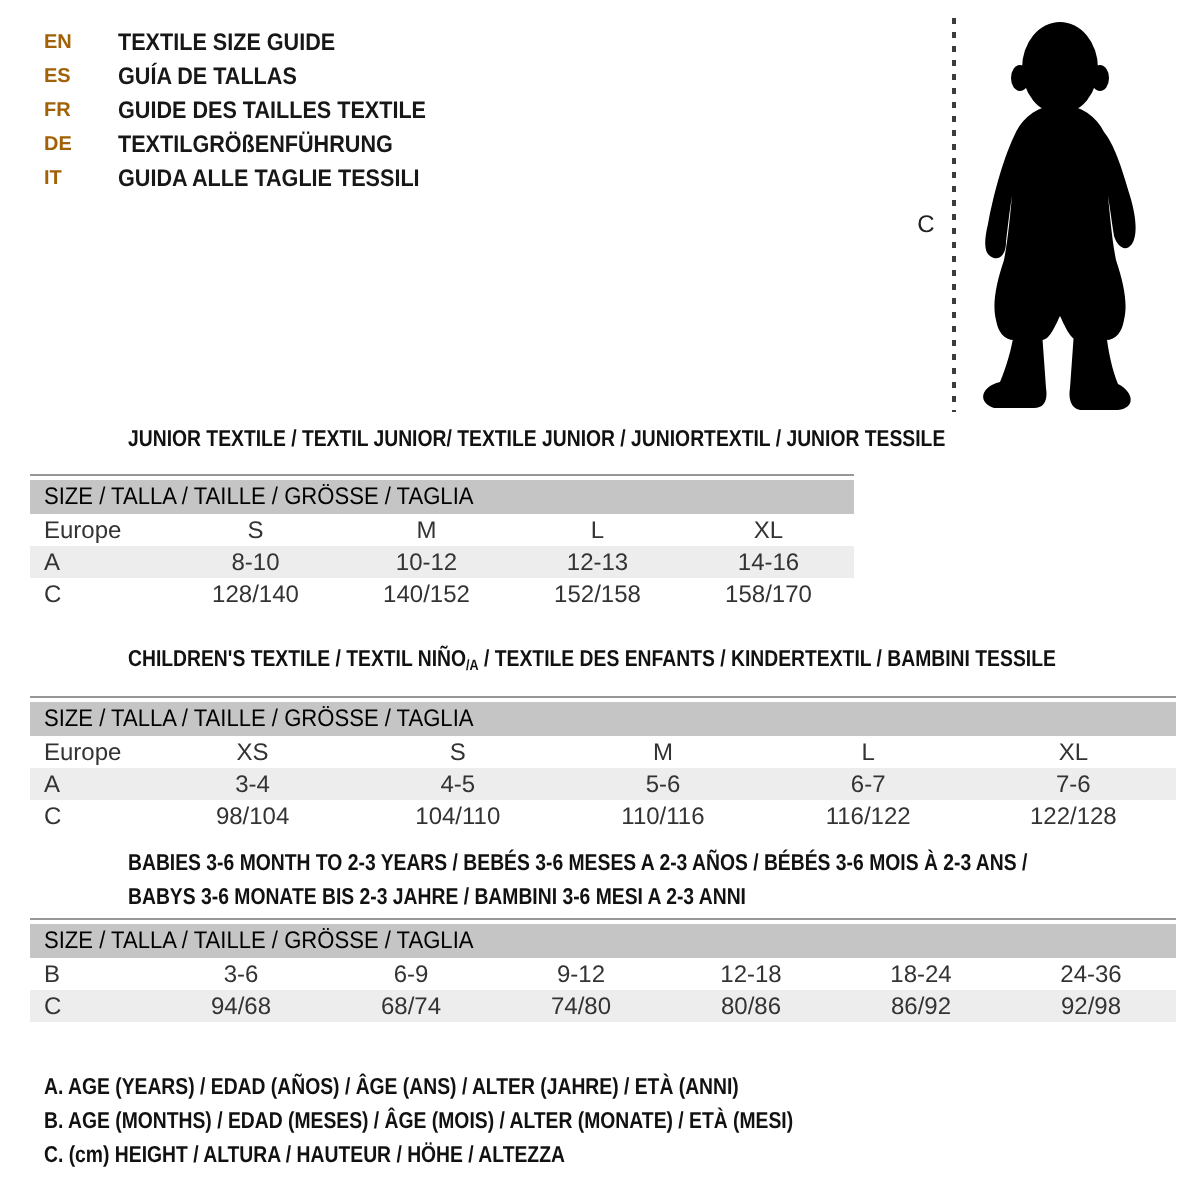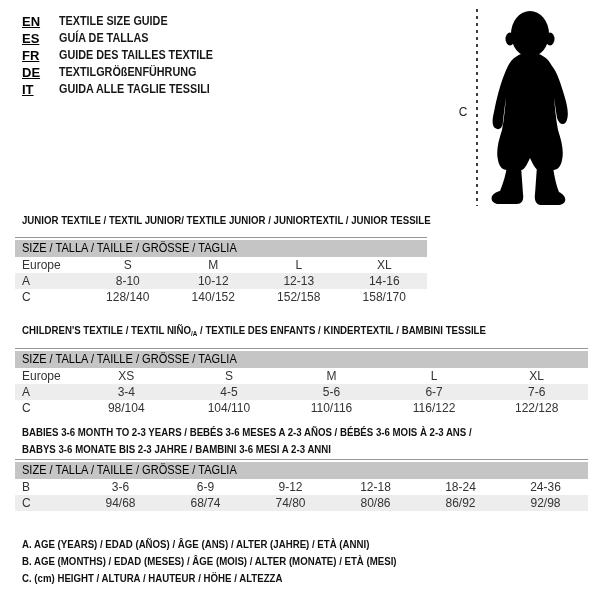--- a/index.html
+++ b/index.html
@@ -3,30 +3,30 @@
 <meta charset="utf-8">
 <style>
   html,body{margin:0;padding:0;background:#fff;}
   #page{
     position:relative;width:600px;height:600px;background:#ffffff;overflow:hidden;
     font-family:"Liberation Sans","DejaVu Sans",sans-serif;color:#222;
   }
   
   .lang-block{position:absolute;left:22px;top:13px;}
   .lang-row{display:flex;height:17px;line-height:17px;}
-  .lang-code{width:37px;font-weight:bold;font-size:13px;color:#000000;text-decoration:underline;}
+  .lang-code{width:37px;font-weight:bold;font-size:10px;color:#a16207;}
   .lang-title{font-weight:bold;font-size:12px;color:#171717;}
   .sqz{display:inline-block;white-space:nowrap;transform:scaleX(0.9);transform-origin:0 50%;}
   
   .dotline{position:absolute;left:476px;top:9px;width:2px;height:197px;
     background:repeating-linear-gradient(to bottom,#3c3c3c 0 3px,transparent 3px 7px);}
   .c-label{position:absolute;left:456px;top:105px;font-size:12px;color:#222;width:14px;text-align:center;}
   .baby-svg{position:absolute;left:487px;top:8px;}
   
-  .sec-title{position:absolute;font-weight:bold;font-size:11.5px;color:#111;height:14px;line-height:14px;}
+  .sec-title{position:absolute;font-weight:bold;font-size:11.5px;color:#111;height:14px;line-height:14px;margin-left:42px;}
   .cond{display:inline-block;white-space:nowrap;transform:scaleX(0.84);transform-origin:0 50%;}
   .subsc{font-size:7.5px;vertical-align:-2px;}
   .note-line{height:17px;line-height:17px;font-weight:bold;font-size:11.5px;color:#111;}
   .notes{position:absolute;left:22px;top:536px;}
   
   .size-table{position:absolute;}
   .rule{height:1px;background:#979797;margin-bottom:2px;}
   .thead{height:17px;line-height:17px;background:#c5c5c5;font-size:12px;color:#000000;padding-left:7px;}
   .thead .sqz{transform:scaleX(0.92);}
   .trow{display:flex;height:16px;line-height:16px;font-size:12px;color:#333;align-items:center;}

